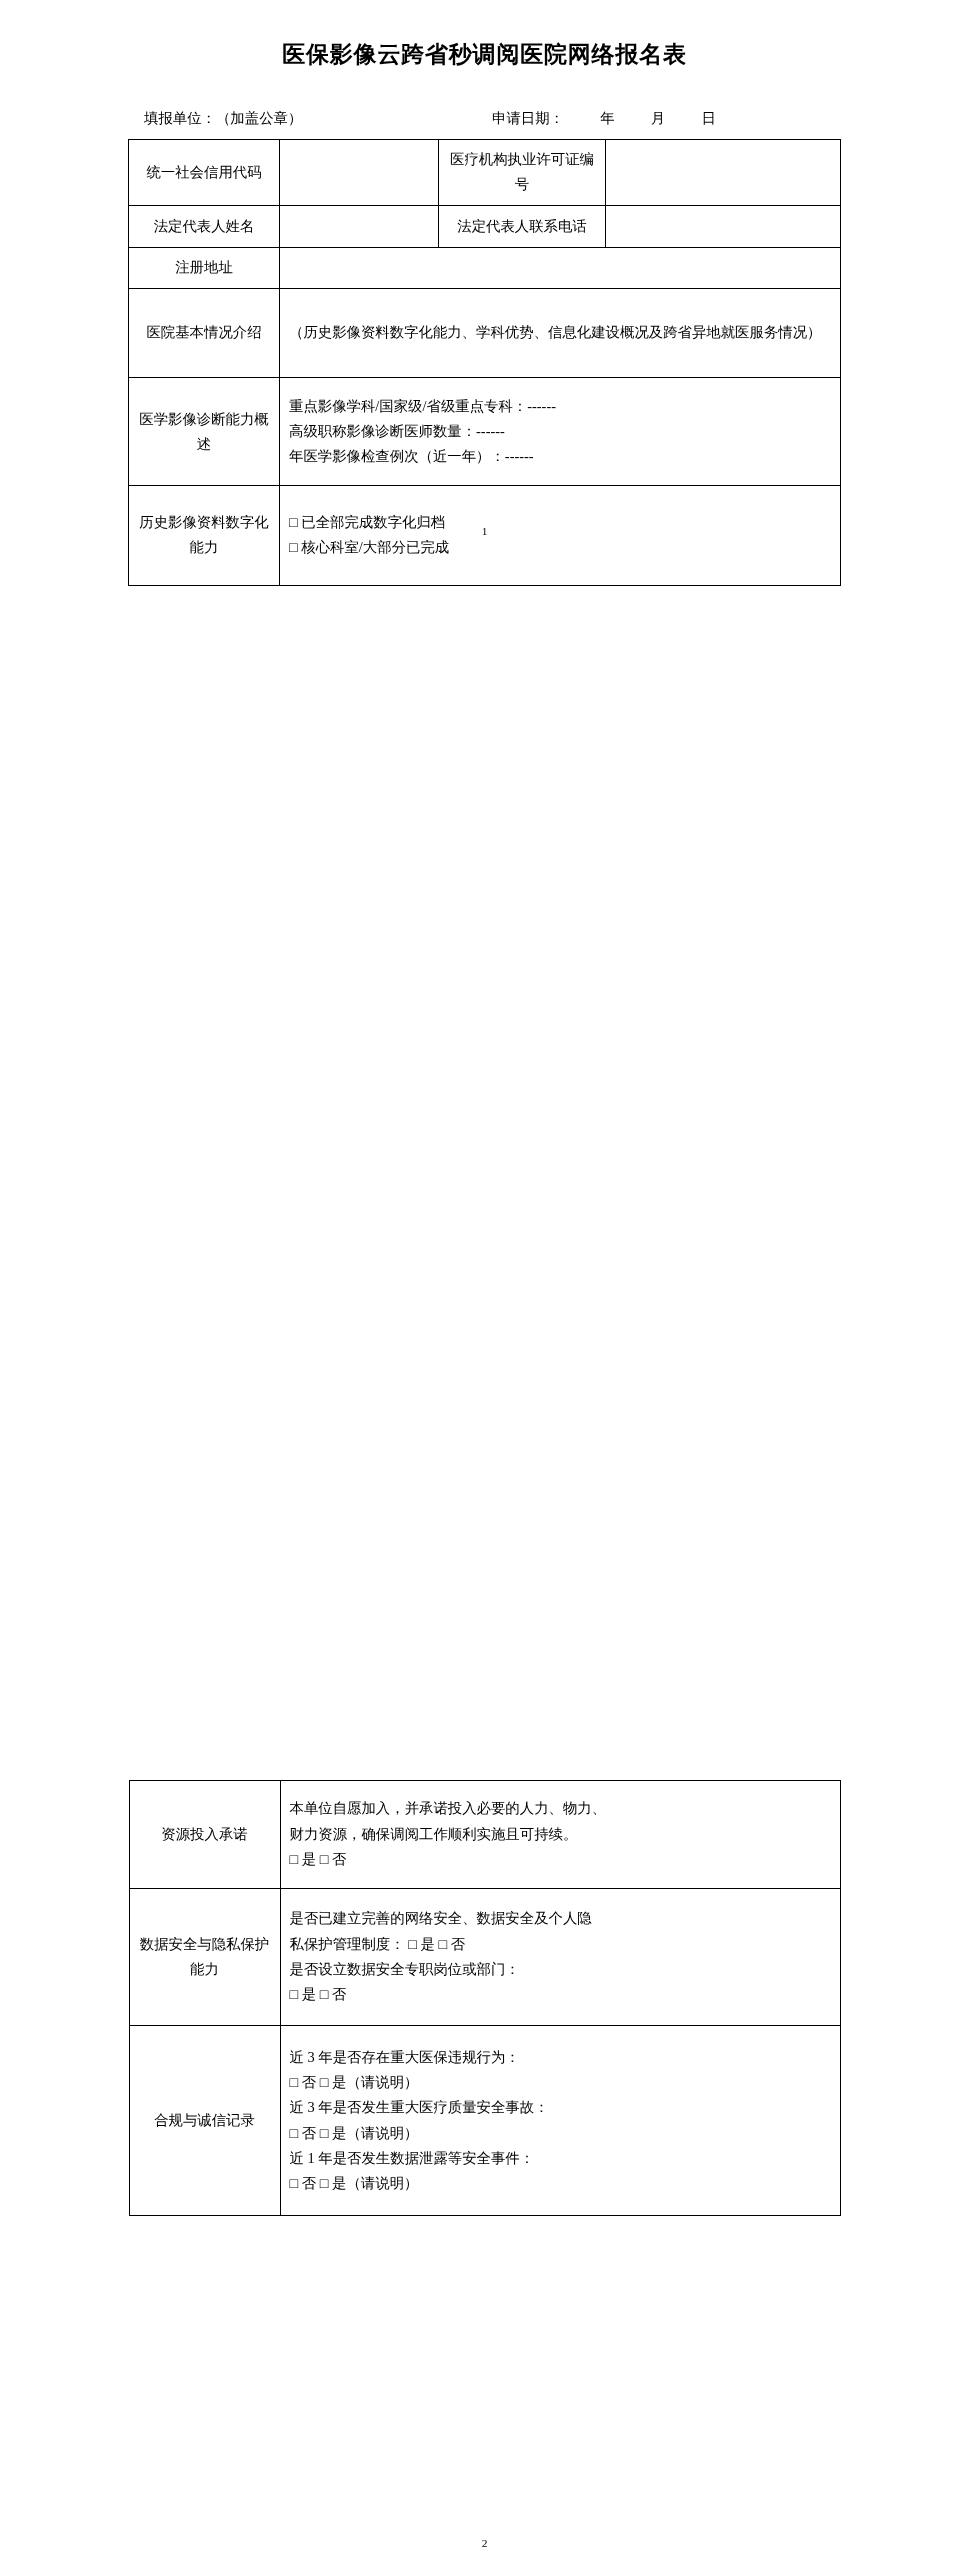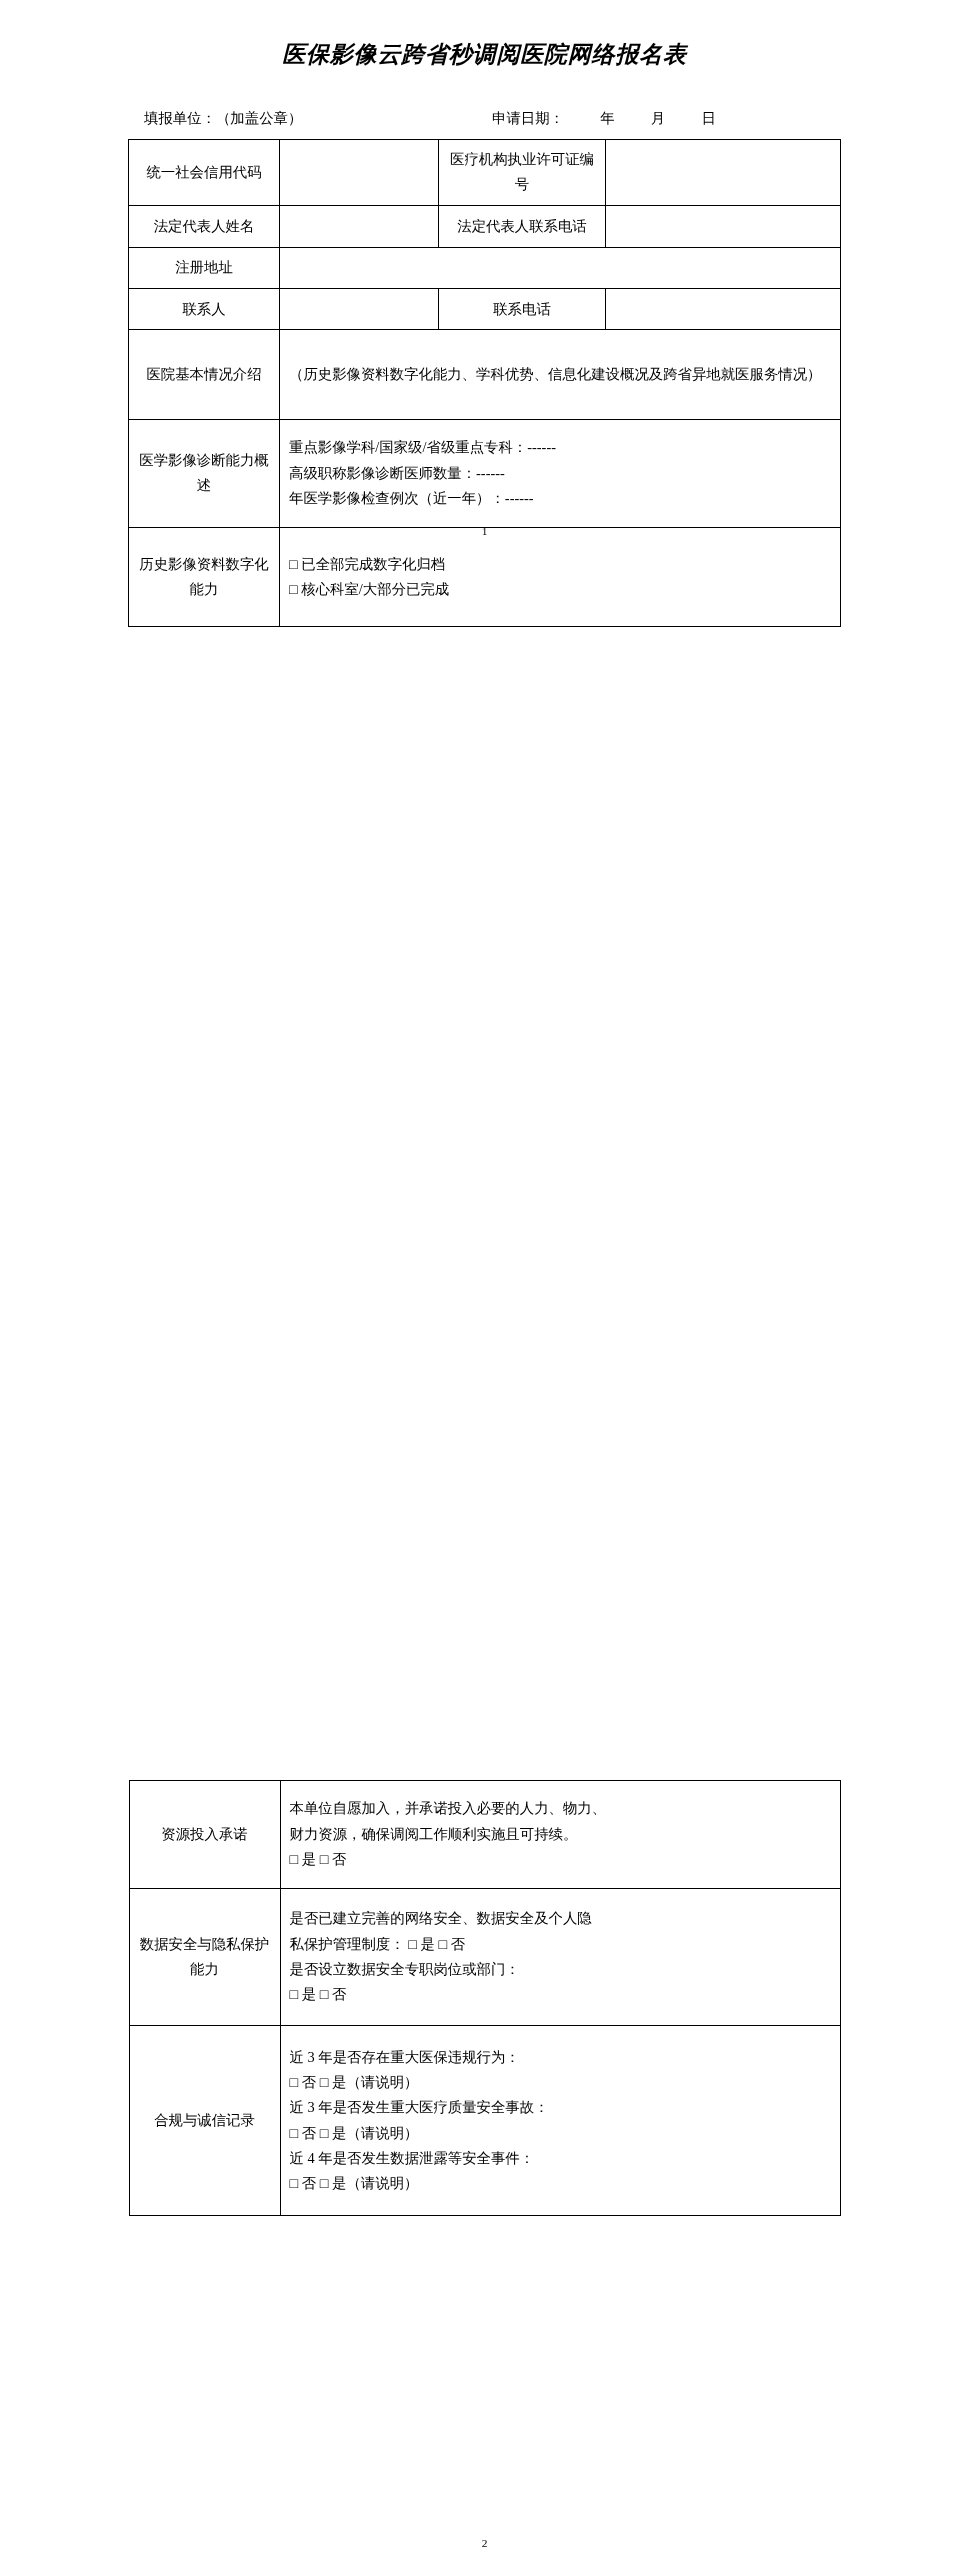--- a/index.html
+++ b/index.html
@@ -22,21 +22,20 @@
   .page2 {
     height: 1441px;
   }
   .doc-title {
     text-align: center;
     font-size: 23px;
     font-weight: bold;
     letter-spacing: 0.8px;
     padding-top: 39px;
     font-family: "Liberation Serif", "DejaVu Serif", serif;
-    font-style: italic;
   }
   .meta-row {
     width: 757px;
     margin: 8px auto;
     margin-top: 39px;
     font-size: 14.4px;
     display: flex;
     padding-left: 38px;
     box-sizing: border-box;
   }
@@ -131,26 +130,20 @@
       <td class="value"></td>
       <td class="label">法定代表人联系电话</td>
       <td class="value"></td>
     </tr>
 
     <tr>
       <td class="label">注册地址</td>
       <td colspan="3"></td>
     </tr>
 
-    <tr>
-      <td class="label">联系人</td>
-      <td class="value"></td>
-      <td class="label">联系电话</td>
-      <td class="value"></td>
-    </tr>
 
     <tr>
       <td class="label" style="height:73px">医院基本情况介绍</td>
       <td colspan="3" class="block">（历史影像资料数字化能力、学科优势、信息化建设概况及跨省异地就医服务情况）</td>
     </tr>
 
     <tr>
       <td class="label" style="height:92px">医学影像诊断能力概述</td>
       <td colspan="3" class="block">
         <span class="indent-line">重点影像学科/国家级/省级重点专科：------</span>
@@ -200,21 +193,21 @@
         </td>
       </tr>
 
       <tr>
         <td class="label" style="height:174px">合规与诚信记录</td>
         <td class="block">
           <span class="indent-line">近 3 年是否存在重大医保违规行为：</span>
           <span class="indent-line">□ 否 □ 是（请说明）</span>
           <span class="indent-line">近 3 年是否发生重大医疗质量安全事故：</span>
           <span class="indent-line">□ 否 □ 是（请说明）</span>
-          <span class="indent-line">近 4 年是否发生数据泄露等安全事件：</span>
+          <span class="indent-line">近 1 年是否发生数据泄露等安全事件：</span>
           <span class="indent-line">□ 否 □ 是（请说明）</span>
         </td>
       </tr>
     </tbody>
       </table>
   </div>
 
   <div class="pagenum p2num">2</div>
 </div>
 

